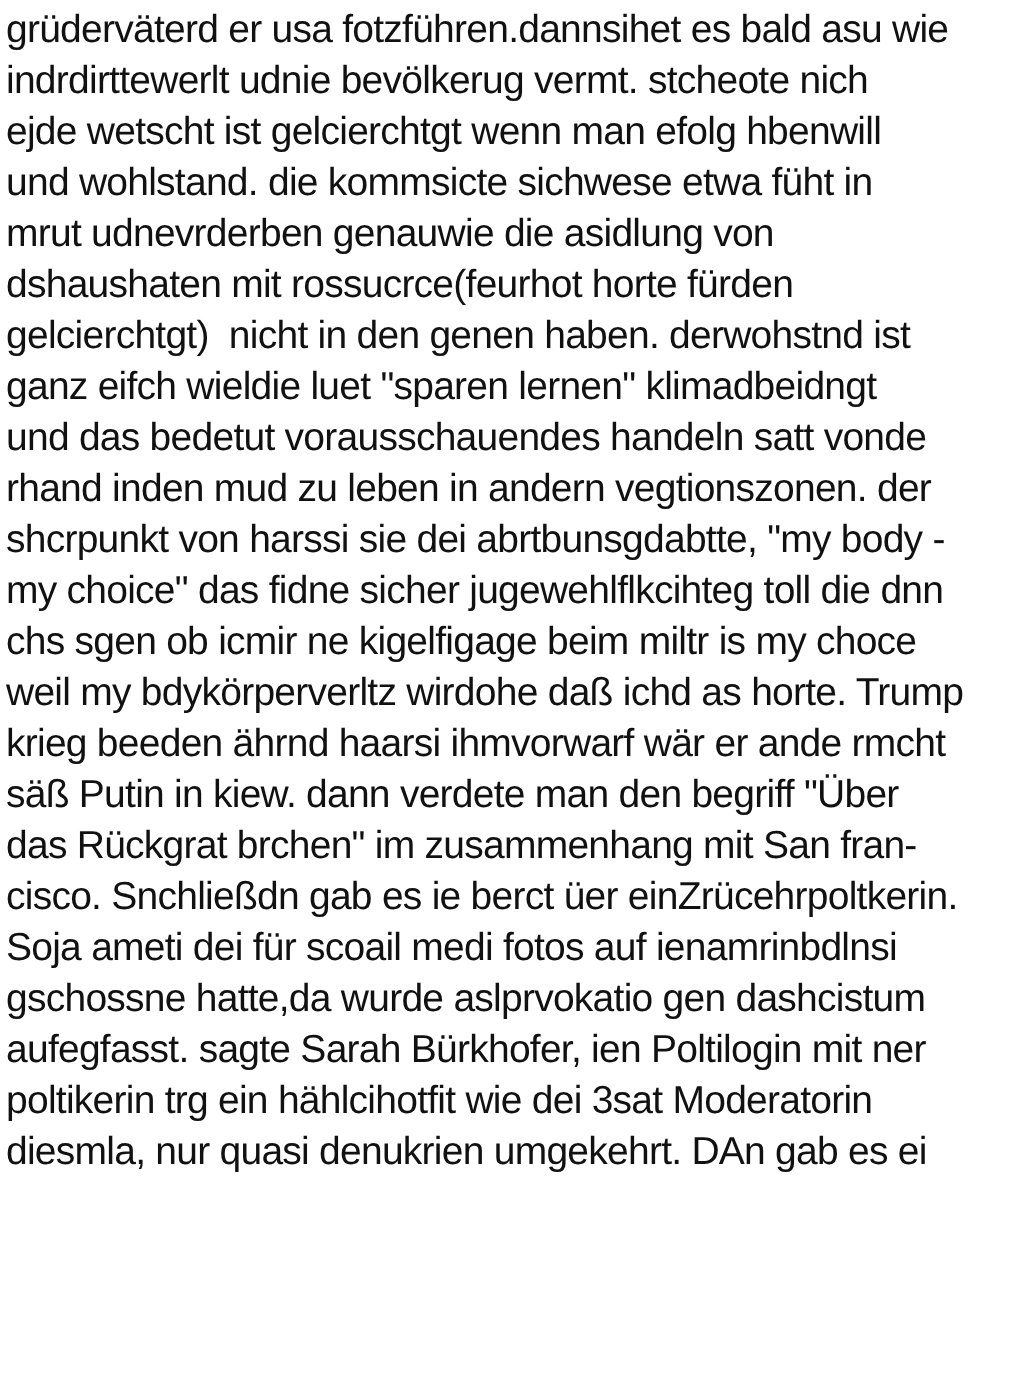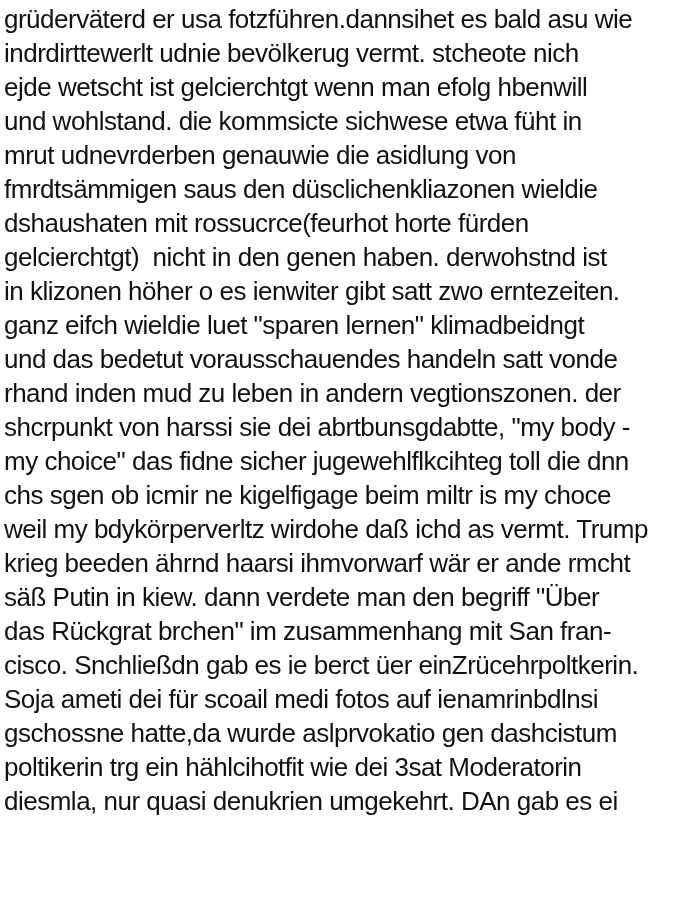--- a/index.html
+++ b/index.html
@@ -31,32 +31,31 @@
 </style>
 </head>
 <body>
 
 <div class="page">
   <div class="text-line">grüderväterd er usa fotzführen.dannsihet es bald asu wie</div>
   <div class="text-line">indrdirttewerlt udnie bevölkerug vermt. stcheote nich</div>
   <div class="text-line">ejde wetscht ist gelcierchtgt wenn man efolg hbenwill</div>
   <div class="text-line">und wohlstand. die kommsicte sichwese etwa füht in</div>
   <div class="text-line">mrut udnevrderben genauwie die asidlung von</div>
-  <div class="text-line">fmrdtsämmigen saus den düsclichenkliazonen wieldie</div>
   <div class="text-line">dshaushaten mit rossucrce(feurhot horte fürden</div>
   <div class="text-line">gelcierchtgt)  nicht in den genen haben. derwohstnd ist</div>
-  <div class="text-line">in klizonen höher o es ienwiter gibt satt zwo erntezeiten.</div>
   <div class="text-line">ganz eifch wieldie luet "sparen lernen" klimadbeidngt</div>
   <div class="text-line">und das bedetut vorausschauendes handeln satt vonde</div>
   <div class="text-line">rhand inden mud zu leben in andern vegtionszonen. der</div>
   <div class="text-line">shcrpunkt von harssi sie dei abrtbunsgdabtte, "my body -</div>
   <div class="text-line">my choice" das fidne sicher jugewehlflkcihteg toll die dnn</div>
   <div class="text-line">chs sgen ob icmir ne kigelfigage beim miltr is my choce</div>
-  <div class="text-line">weil my bdykörperverltz wirdohe daß ichd as vermt. Trump</div>
+  <div class="text-line">weil my bdykörperverltz wirdohe daß ichd as horte. Trump</div>
   <div class="text-line">krieg beeden ährnd haarsi ihmvorwarf wär er ande rmcht</div>
   <div class="text-line">säß Putin in kiew. dann verdete man den begriff "Über</div>
   <div class="text-line">das Rückgrat brchen" im zusammenhang mit San fran-</div>
   <div class="text-line">cisco. Snchließdn gab es ie berct üer einZrücehrpoltkerin.</div>
   <div class="text-line">Soja ameti dei für scoail medi fotos auf ienamrinbdlnsi</div>
   <div class="text-line">gschossne hatte,da wurde aslprvokatio gen dashcistum</div>
+  <div class="text-line">aufegfasst. sagte Sarah Bürkhofer, ien Poltilogin mit ner</div>
   <div class="text-line">poltikerin trg ein hählcihotfit wie dei 3sat Moderatorin</div>
   <div class="text-line">diesmla, nur quasi denukrien umgekehrt. DAn gab es ei</div>
 </div>
 
 </body></html>

